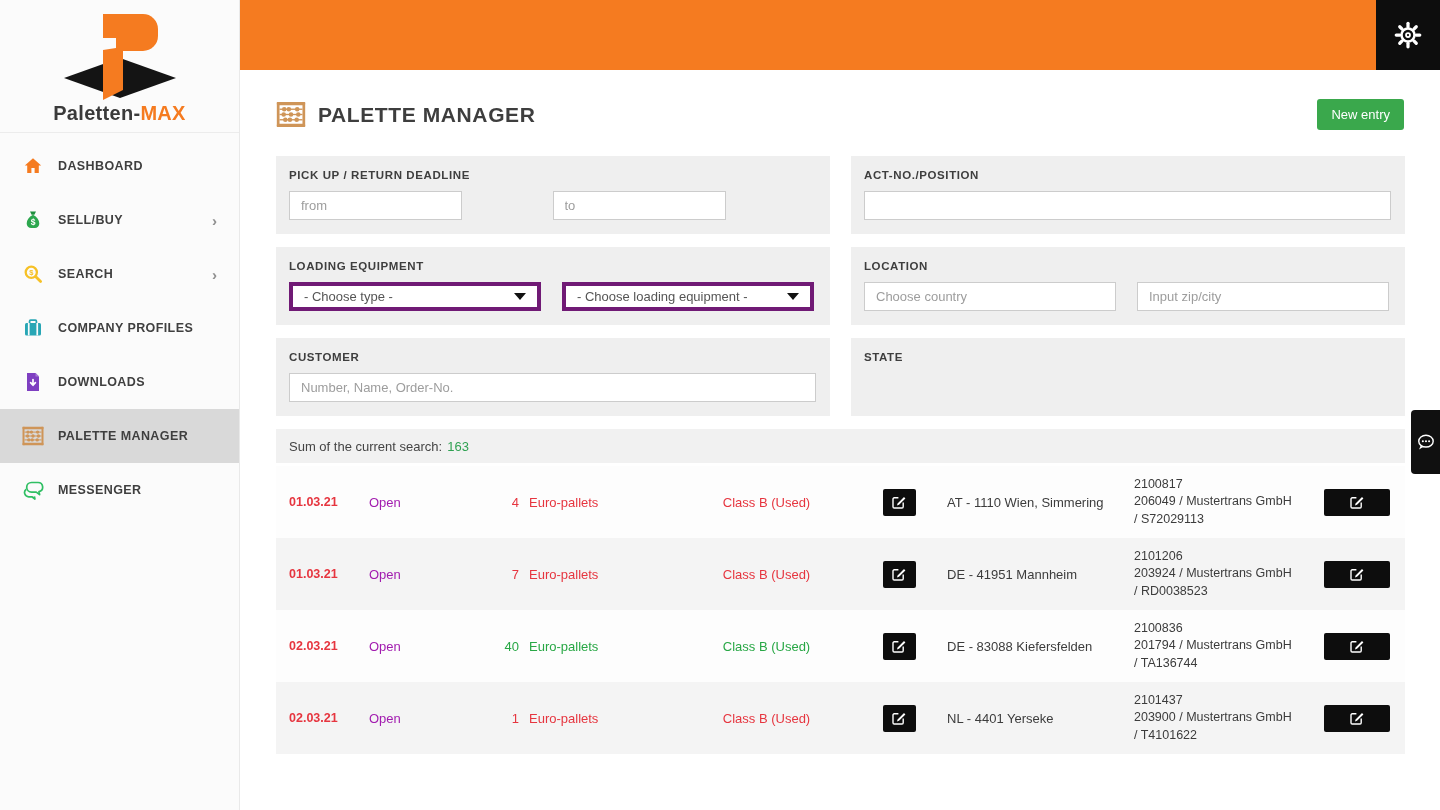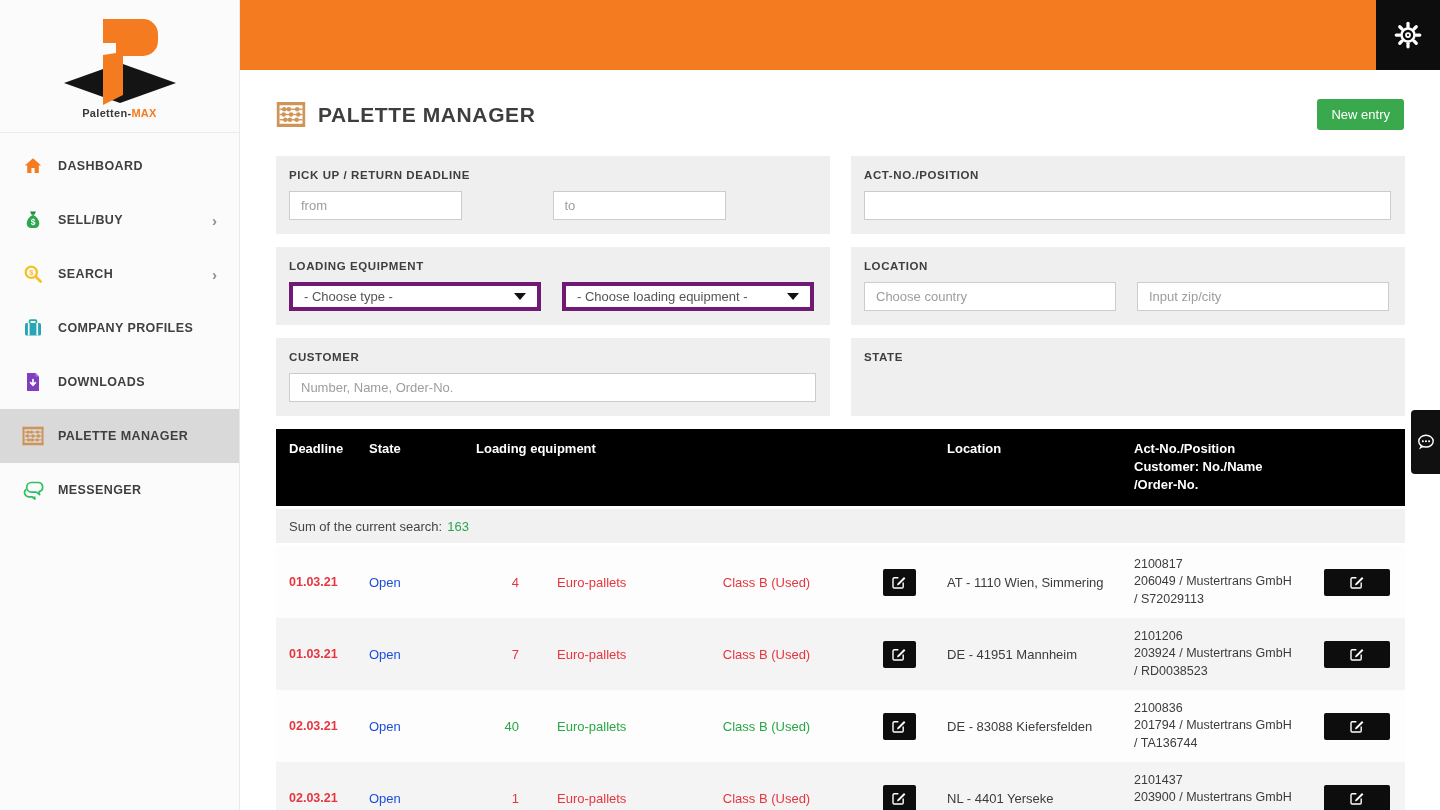--- a/index.html
+++ b/index.html
@@ -4,21 +4,21 @@
 <style>
   * { margin:0; padding:0; box-sizing:border-box; }
   html,body { width:1440px; height:810px; overflow:hidden; background:#fff;
               font-family:"Liberation Sans", sans-serif; }
 
   
   .sidebar { position:absolute; left:0; top:0; width:240px; height:810px;
              background:#fbfbfb; border-right:1px solid #e9e9e9; z-index:5; }
   .logo-block { height:133px; border-bottom:1px solid #ececec;
                 display:flex; flex-direction:column; align-items:center; justify-content:center; }
-  .brand-text { font-size:11px; font-weight:bold; letter-spacing:.3px; margin-top:2px; }
+  .brand-text { font-size:20px; font-weight:bold; letter-spacing:.3px; margin-top:2px; }
   .brand-text .pre { color:#3a3a3a; }
   .brand-text .suf { color:#f57b20; }
   .menu { padding-top:6px; }
   .menu-item { height:54px; display:flex; align-items:center; padding:0 22px; cursor:pointer; }
   .menu-item.active { background:#d9d9d9; }
   .menu-item .mi-icon { width:22px; height:22px; display:flex; align-items:center; justify-content:center; }
   .menu-item .mi-label { margin-left:14px; font-size:12.5px; font-weight:bold;
                          color:#3f3f3f; letter-spacing:.4px; }
   .menu-item .chev { margin-left:auto; color:#8f8f8f; font-size:15px; font-weight:bold; }
 
@@ -65,23 +65,23 @@
   .h-location { grid-column:7; padding-left:3px; }
   .h-act { grid-column:8 / span 2; padding-left:5px; }
   .sum-row { margin-top:3px; background:#f1f1f1; height:34px; display:flex; align-items:center;
              padding-left:13px; font-size:13px; color:#444; }
   .sum-val { color:#2fa152; margin-left:5px; }
   .rows { margin-top:3px; }
   .row { height:72px; align-items:center; }
   .row.odd { background:#fdfdfd; }
   .row.even { background:#f4f4f4; }
   .c-deadline { padding-left:13px; font-size:12.5px; font-weight:bold; color:#e6353f; }
-  .c-state { font-size:13px; color:#1d4ed8; }
+  .c-state { font-size:13px; color:#a21caf; }
   .c-qty { text-align:right; font-size:13px; }
-  .c-equip { padding-left:38px; font-size:13px; }
+  .c-equip { padding-left:10px; font-size:13px; }
   .c-class { text-align:center; font-size:13px; }
   .row.red .hl { color:#e6353f; }
   .row.green .hl { color:#28a745; }
   .c-edit1, .c-edit2 { display:flex; justify-content:center; }
   .c-edit2 { justify-content:flex-start; }
   .edit-btn { background:#0d0d0d; border:none; border-radius:2px; cursor:pointer;
               display:flex; align-items:center; justify-content:center; height:27px; }
   .edit-sm { width:33px; }
   .edit-lg { width:66px; }
   .c-loc { padding-left:3px; font-size:13px; color:#3c3c3c; }
@@ -280,31 +280,20 @@
       <div class="controls">
         <input class="ctl-input w-full" placeholder="Number, Name, Order-No." style="">
       </div>
     </div>
     <div class="panel">
       <div class="panel-label">STATE</div>
     </div>
   </div>
 
   <div class="table">
-    <div class="thead tgrid">
-      <div class="h-deadline">Deadline</div>
-      <div class="h-state">State</div>
-      <div class="h-loading">Loading equipment</div>
-      <div class="h-location">Location</div>
-      <div class="h-act">
-        <div>Act-No./Position</div>
-        <div>Customer: No./Name</div>
-        <div>/Order-No.</div>
-      </div>
-    </div>
 
     <div class="sum-row">
       <span>Sum of the current search:</span>
       <span class="sum-val">163</span>
     </div>
 
     <div class="rows" id="rows">
   <div class="row tgrid odd red">
     <div class="c-deadline">01.03.21</div>
     <div class="c-state">Open</div>

